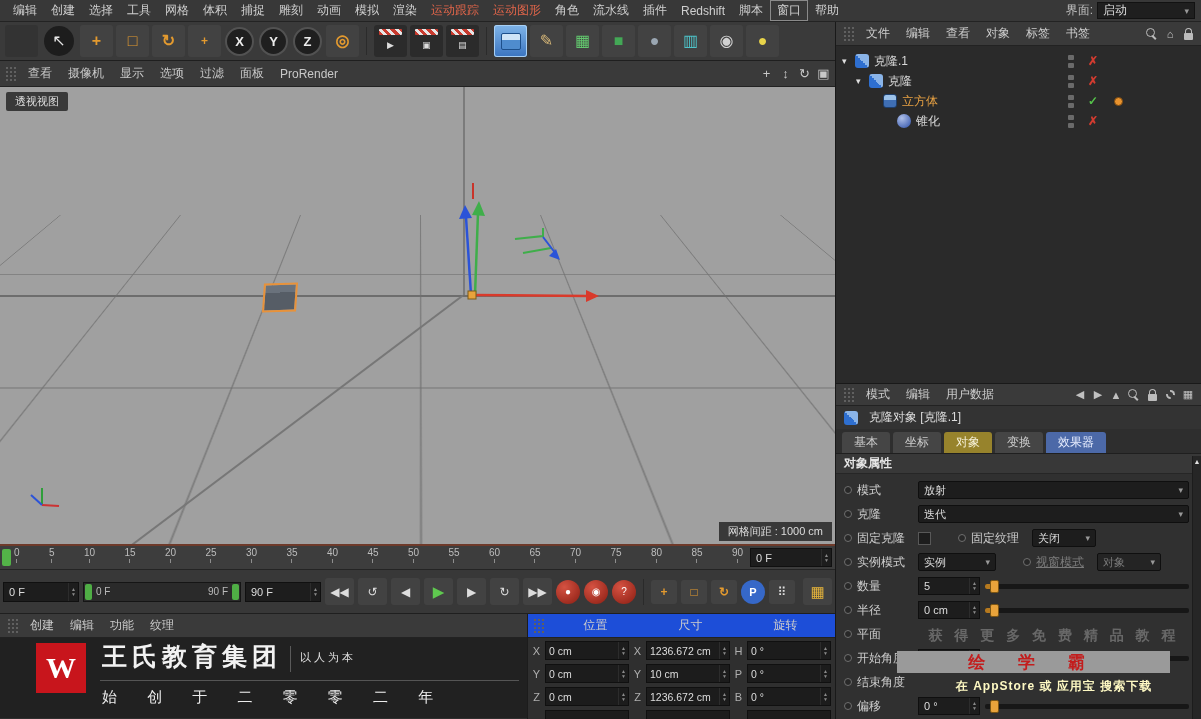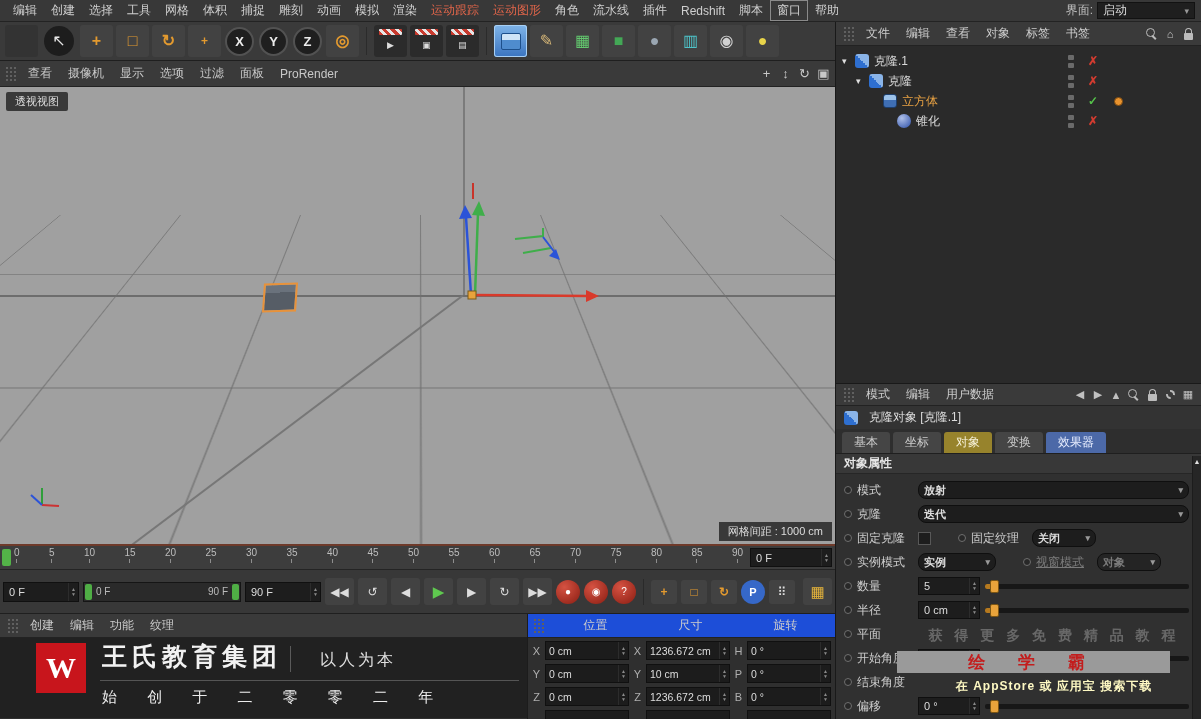--- a/index.html
+++ b/index.html
@@ -97,21 +97,21 @@
   .tbtn.pblue{width:24px;height:24px;border-radius:50%;background:#3668c8;color:#fff;font-size:11px;font-weight:bold;}
   .tbtn.snap{margin-left:auto;color:#e8b63b;font-size:15px;}
   .tsep2{width:1px;height:26px;background:#2a2a2a;margin:0 3px;flex:none;}
 
   
   .mat-panel{position:absolute;top:614px;left:0;width:528px;height:105px;background:#2f2f2f;border-right:1px solid #1c1c1c;}
   .mat-content{position:relative;height:80px;background:#212121;overflow:hidden;}
   .logo{position:absolute;left:36px;top:5px;width:50px;height:50px;background:#c8151c;display:flex;align-items:center;justify-content:center;}
   .logo span{color:#fff;font-weight:bold;font-size:30px;font-family:"Liberation Serif",serif;}
   .brand{position:absolute;left:102px;top:2px;font-size:25px;font-weight:bold;color:#f2f2f2;letter-spacing:5px;white-space:nowrap;}
-  .slogan{position:absolute;left:300px;top:12px;font-size:16px;color:#e0e0e0;letter-spacing:3px;margin-left:20px;}
+  .slogan{position:absolute;left:300px;top:12px;font-size:11px;color:#e0e0e0;letter-spacing:3px;}
   .mat-vline{position:absolute;left:290px;top:8px;width:1px;height:26px;background:#5a5a5a;}
   .mat-hline{position:absolute;left:100px;right:8px;top:42px;height:1px;background:#555;}
   .since{position:absolute;left:102px;top:50px;font-size:15px;color:#ececec;letter-spacing:13px;white-space:nowrap;}
 
   
   .coord-panel{position:absolute;top:614px;left:528px;width:307px;height:105px;background:#2f2f2f;overflow:hidden;}
   .coord-head{height:24px;background:#1d4ed8;border-bottom:1px solid #222;display:flex;align-items:center;padding:0 2px;}
   .coord-head .ct{flex:1;text-align:center;font-size:12px;color:#ccc;}
   .coord-body{display:grid;grid-template-columns:1fr 1fr 1fr;column-gap:4px;padding:1px 4px;}
   .crow{display:flex;align-items:center;gap:4px;height:23px;}
@@ -145,21 +145,21 @@
   .atab{padding:2px 12px;background:#454545;border-radius:3px 3px 0 0;font-size:12px;color:#cccccc;}
   .atab.yellow{background:#97832c;color:#f7f2da;}
   .atab.blue{background:#4c69a8;color:#e8eeff;}
   .am-section{height:20px;background:#383838;border-bottom:1px solid #262626;display:flex;align-items:center;padding-left:8px;font-weight:bold;color:#e6e6e6;font-size:12px;}
   .am-rows{position:relative;padding:4px 12px 0 8px;}
   .am-row{display:flex;align-items:center;height:24px;gap:5px;}
   .blt{flex:none;width:8px;height:8px;border-radius:50%;border:1.5px solid #6e6e6e;background:#282828;}
   .blt.ml{margin-left:22px;}
   .alb{flex:none;width:56px;font-size:12px;color:#cccccc;white-space:nowrap;}
   .alb.dis{color:#7a7a7a;text-decoration:underline;}
-  .asel{flex:1;height:18px;background:#1d1d1d;border:1px solid #0f0f0f;border-radius:8px;display:flex;align-items:center;justify-content:space-between;padding:0 5px;font-size:11px;color:#dddddd;min-width:0;font-weight:bold;}
+  .asel{flex:1;height:18px;background:#1d1d1d;border:1px solid #0f0f0f;border-radius:2px;display:flex;align-items:center;justify-content:space-between;padding:0 5px;font-size:11px;color:#dddddd;min-width:0;}
   .asel.w78{flex:none;width:78px;}
   .asel.w64{flex:none;width:64px;}
   .asel.dis{color:#7a7a7a;background:#242424;}
   .aspin{flex:none;width:62px;height:18px;background:#1d1d1d;border:1px solid #0f0f0f;display:flex;align-items:center;}
   .aspin .fv{font-size:11px;}
   .aslider{flex:1;height:5px;background:#171717;border-radius:2px;position:relative;}
   .aslider .fill{position:absolute;left:0;top:0;height:100%;width:7px;background:#b5791f;border-radius:2px;}
   .aslider .knob{position:absolute;left:5px;top:-4px;width:9px;height:13px;background:#e8a33b;border:1px solid #7a5514;border-radius:2px;}
   .acheck{flex:none;width:13px;height:13px;background:#1d1d1d;border:1px solid #585858;}
   .am-scroll{position:absolute;right:0;top:72px;bottom:0;width:9px;background:#262626;border-left:1px solid #1c1c1c;display:flex;justify-content:center;padding-top:2px;}

